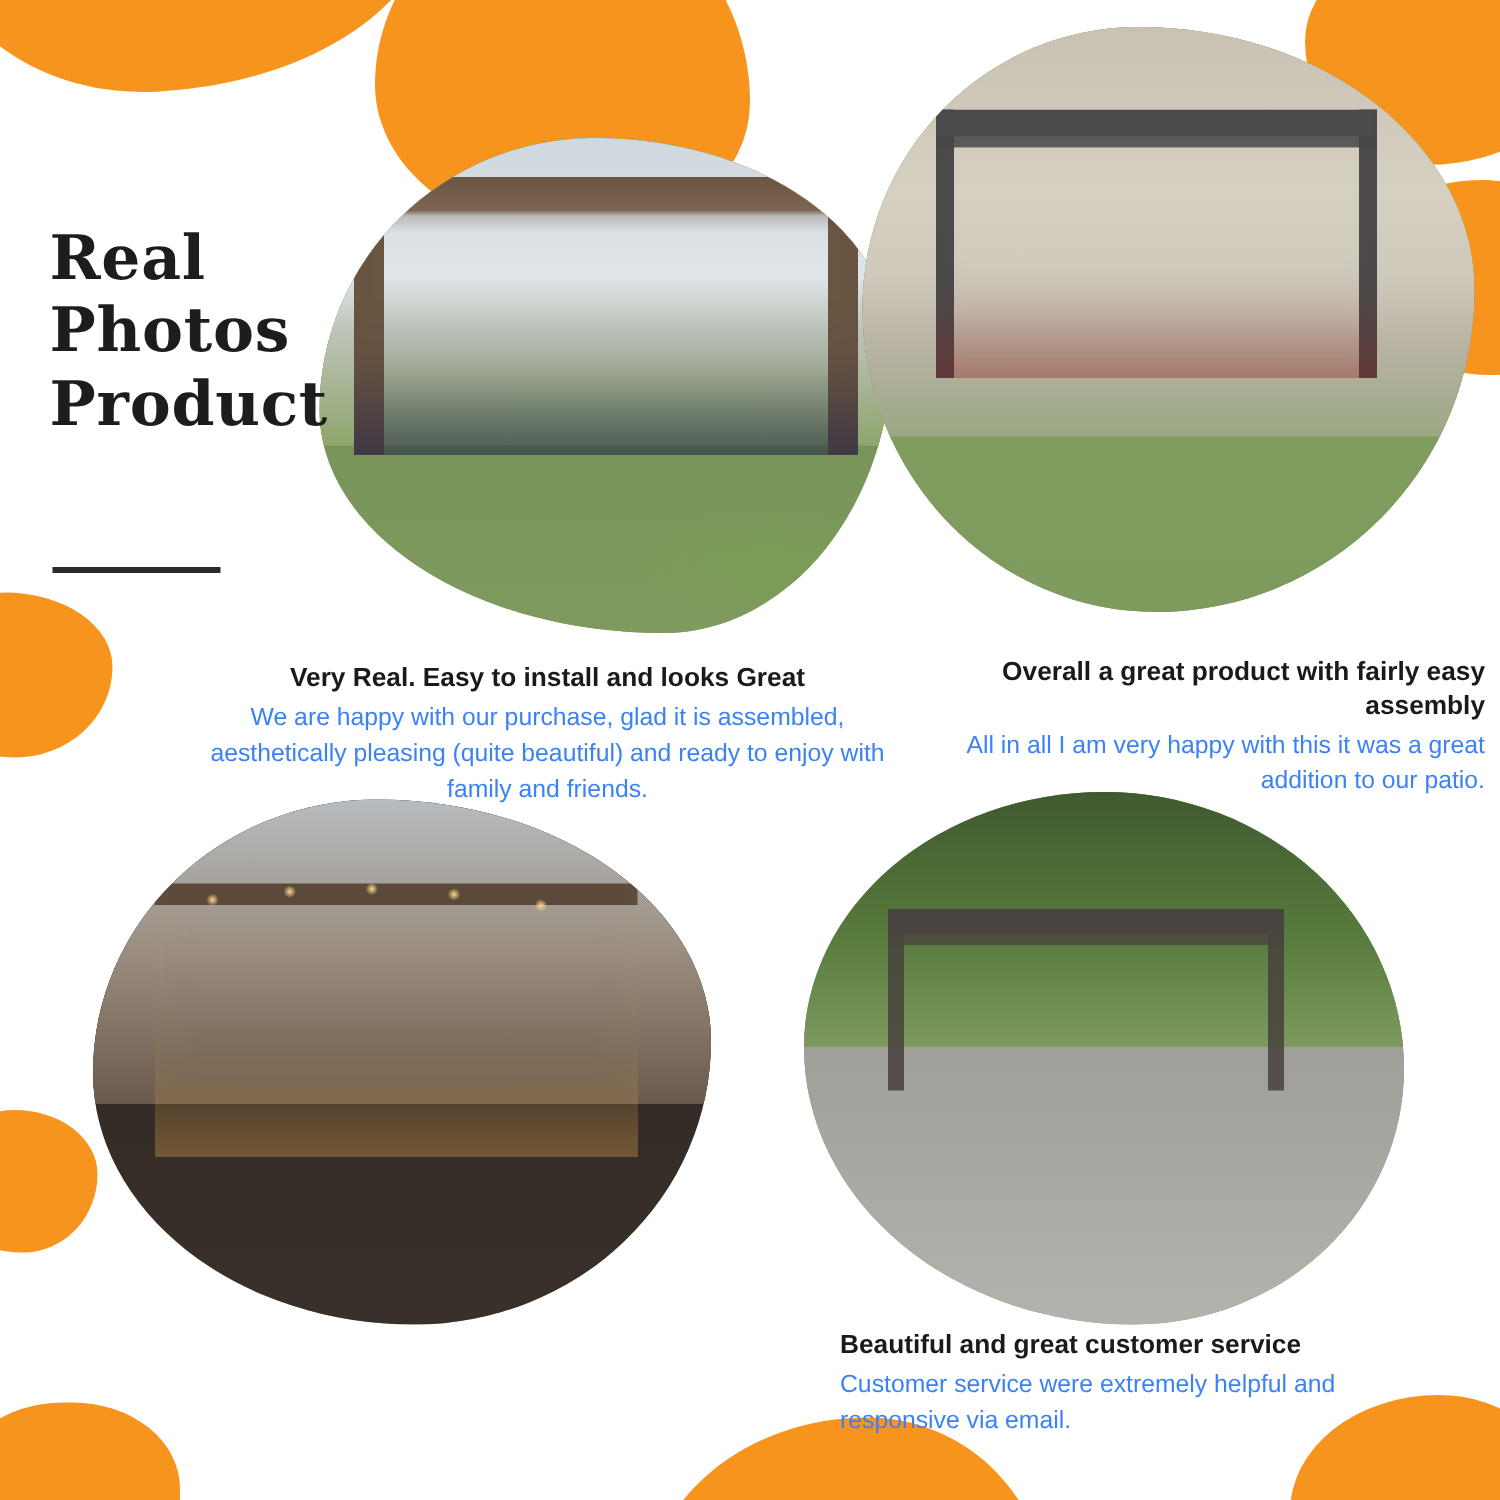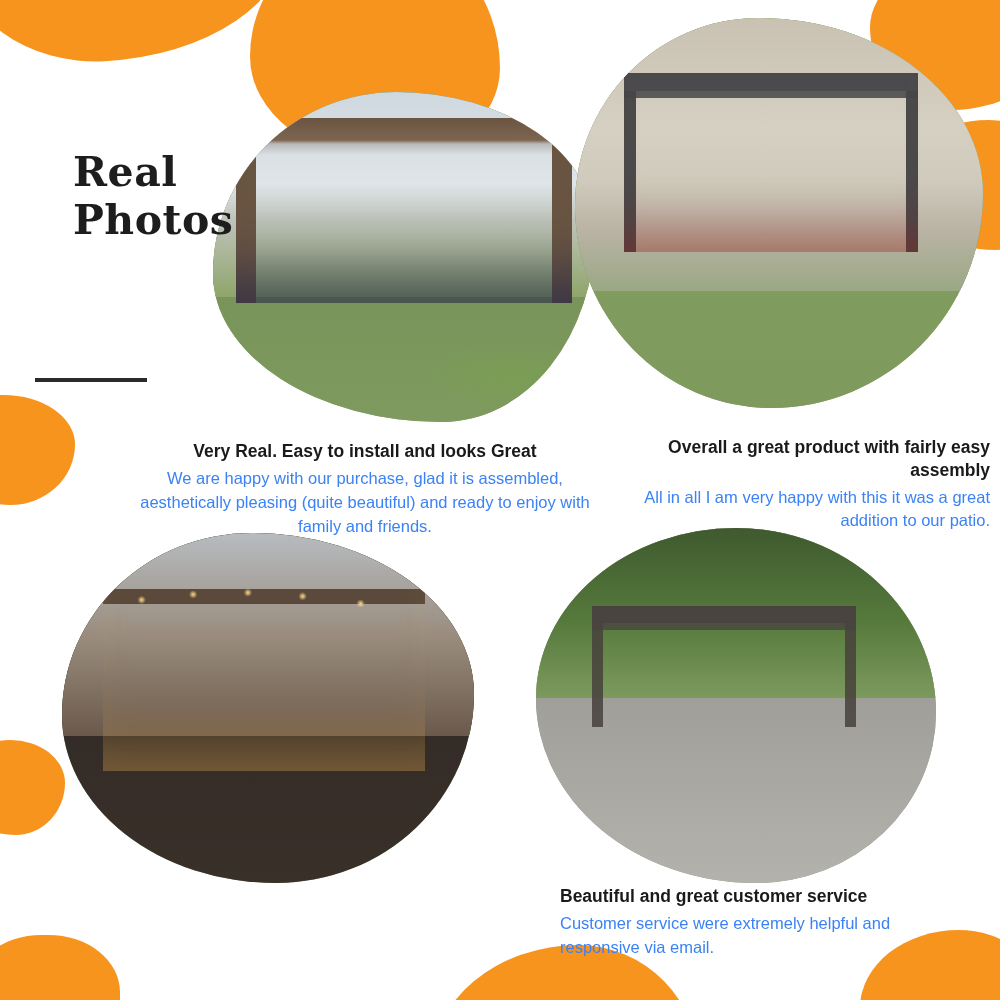--- a/index.html
+++ b/index.html
@@ -73,21 +73,20 @@
     position: absolute;
     left: 33px; top: 148px;
     width: 215px;
     font-family: "DejaVu Serif", serif;
     font-weight: bold;
     font-size: 41px;
     line-height: 1.18;
     color: #1d1d1d;
     letter-spacing: 0.5px;
     z-index: 5;
-    margin-left: 40px;
   }
   .headline-rule {
     position: absolute;
     left: 35px; top: 378px;
     width: 112px; height: 4px;
     background: #2b2b2b;
     z-index: 5;
   }
 
   
@@ -226,20 +225,21 @@
 <div class="blob blob-d"></div>
 <div class="blob blob-e"></div>
 <div class="blob blob-f"></div>
 <div class="blob blob-g"></div>
 <div class="blob blob-h"></div>
 <div class="blob blob-i"></div>
 
 <div class="headline">
   <div>Real</div>
   <div>Photos</div>
+  <div>Product</div>
 </div>
 <div class="headline-rule"></div>
 
 <div class="photo photo-1">
   <div class="inner scene1"></div>
 </div>
 <div class="photo photo-2">
   <div class="inner scene2"></div>
 </div>
 <div class="photo photo-3">

